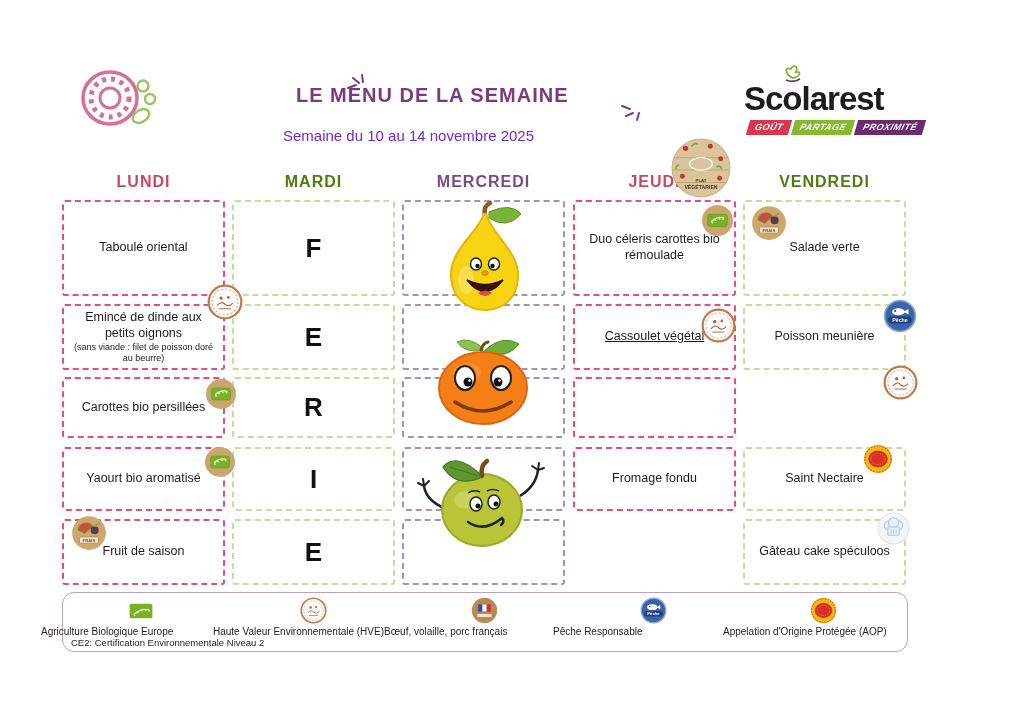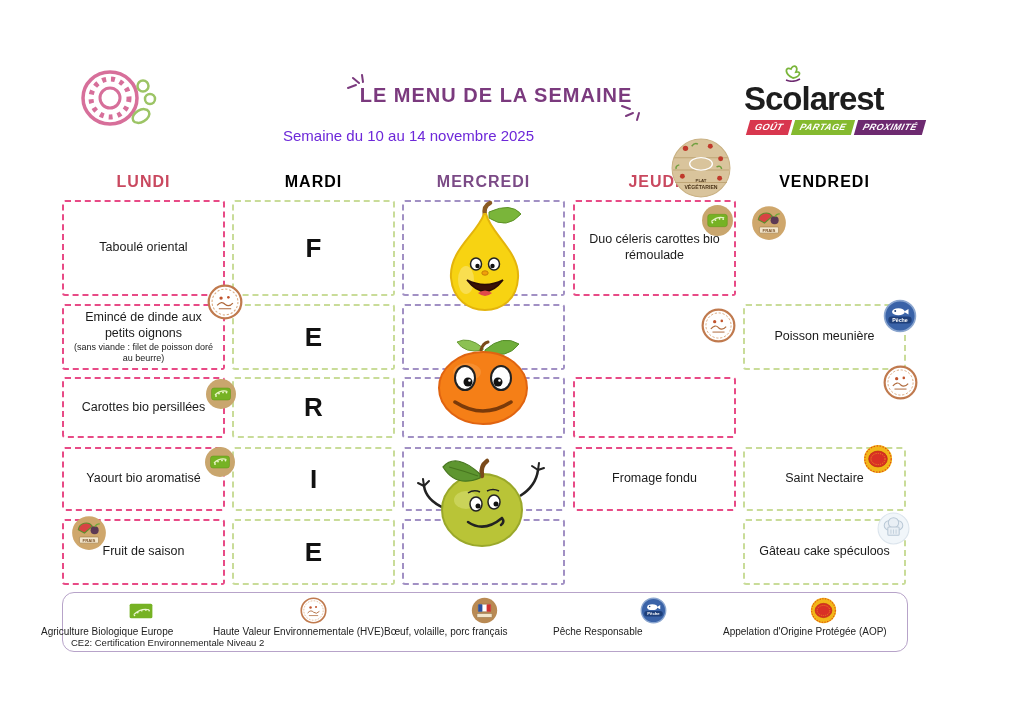--- a/index.html
+++ b/index.html
@@ -1,34 +1,34 @@
 <!DOCTYPE html>
 <html><head>
 <meta charset="utf-8">
 <style>
   html,body{margin:0;padding:0;background:#e9e9e9;}
   .canvas{position:relative;width:1024px;height:724px;background:#ffffff;margin:0 auto;
           font-family:"Liberation Sans",sans-serif;overflow:hidden;}
   .abs{position:absolute;}
 
   
-  .page-title{position:absolute;left:296px;top:84px;width:400px;text-align:center;
+  .page-title{position:absolute;left:296px;top:84px;width:400px;text-align:left;
     font-size:20px;font-weight:700;letter-spacing:1px;color:#7b3a7e;}
   .page-subtitle{position:absolute;left:283px;top:127px;width:400px;text-align:left;
     font-size:15px;font-weight:400;color:#6d28d9;}
   .brand-name{position:absolute;left:744px;top:80px;width:170px;font-size:33px;font-weight:700;
     letter-spacing:-1px;color:#1d1d1d;}
   .ribbons{position:absolute;left:748px;top:120px;display:flex;}
   .ribbon{transform:skewX(-16deg);margin-right:3px;padding:2px 7px 3px;font-size:9px;
     font-weight:700;font-style:italic;color:#fff;letter-spacing:.5px;}
 
   
   .dayhead{position:absolute;top:173px;width:163px;text-align:center;font-size:16px;
     font-weight:700;letter-spacing:1px;}
-  .t-pink{color:#c9485f}.t-green{color:#000000}.t-purple{color:#7b4a86}
+  .t-pink{color:#c9485f}.t-green{color:#4d7c0f}.t-purple{color:#7b4a86}
 
   
   .cell{position:absolute;border:2px dashed;border-radius:3px;box-sizing:border-box;
     display:flex;flex-direction:column;align-items:center;justify-content:center;
     text-align:center;font-size:12.5px;color:#1b1b1b;line-height:1.25;padding:2px 9px;}
   .b-pink{border-color:#e84a86}.b-green{border-color:#c9dc99}.b-purple{border-color:#a190c4}
   .c0{left:62px;width:163px}.c1{left:232px;width:163px}.c2{left:402px;width:163px}
   .c3{left:573px;width:163px}.c4{left:743px;width:163px}
   .r0{top:200px;height:96px}.r1{top:304px;height:66px}.r2{top:377px;height:61px}
   .r3{top:447px;height:64px}.r4{top:519px;height:66px}
@@ -215,27 +215,33 @@
   <div class="cell c2 r3 b-purple">
     <div></div>
   </div>
   <div class="cell c2 r4 b-purple">
     <div></div>
   </div>
 
   <div class="cell c3 r0 b-pink">
     <div>Duo céleris carottes bio rémoulade</div>
   </div>
+  <div class="cell c3 r1 b-pink">
+    <div class="underline">Cassoulet végétal</div>
+  </div>
   <div class="cell c3 r2 b-pink">
     <div></div>
   </div>
   <div class="cell c3 r3 b-pink">
     <div>Fromage fondu</div>
   </div>
 
+  <div class="cell c4 r0 b-green">
+    <div>Salade verte</div>
+  </div>
   <div class="cell c4 r1 b-green">
     <div>Poisson meunière</div>
   </div>
   <div class="cell c4 r3 b-green">
     <div>Saint Nectaire</div>
   </div>
   <div class="cell c4 r4 b-green">
     <div>Gâteau cake spéculoos</div>
   </div>
 

